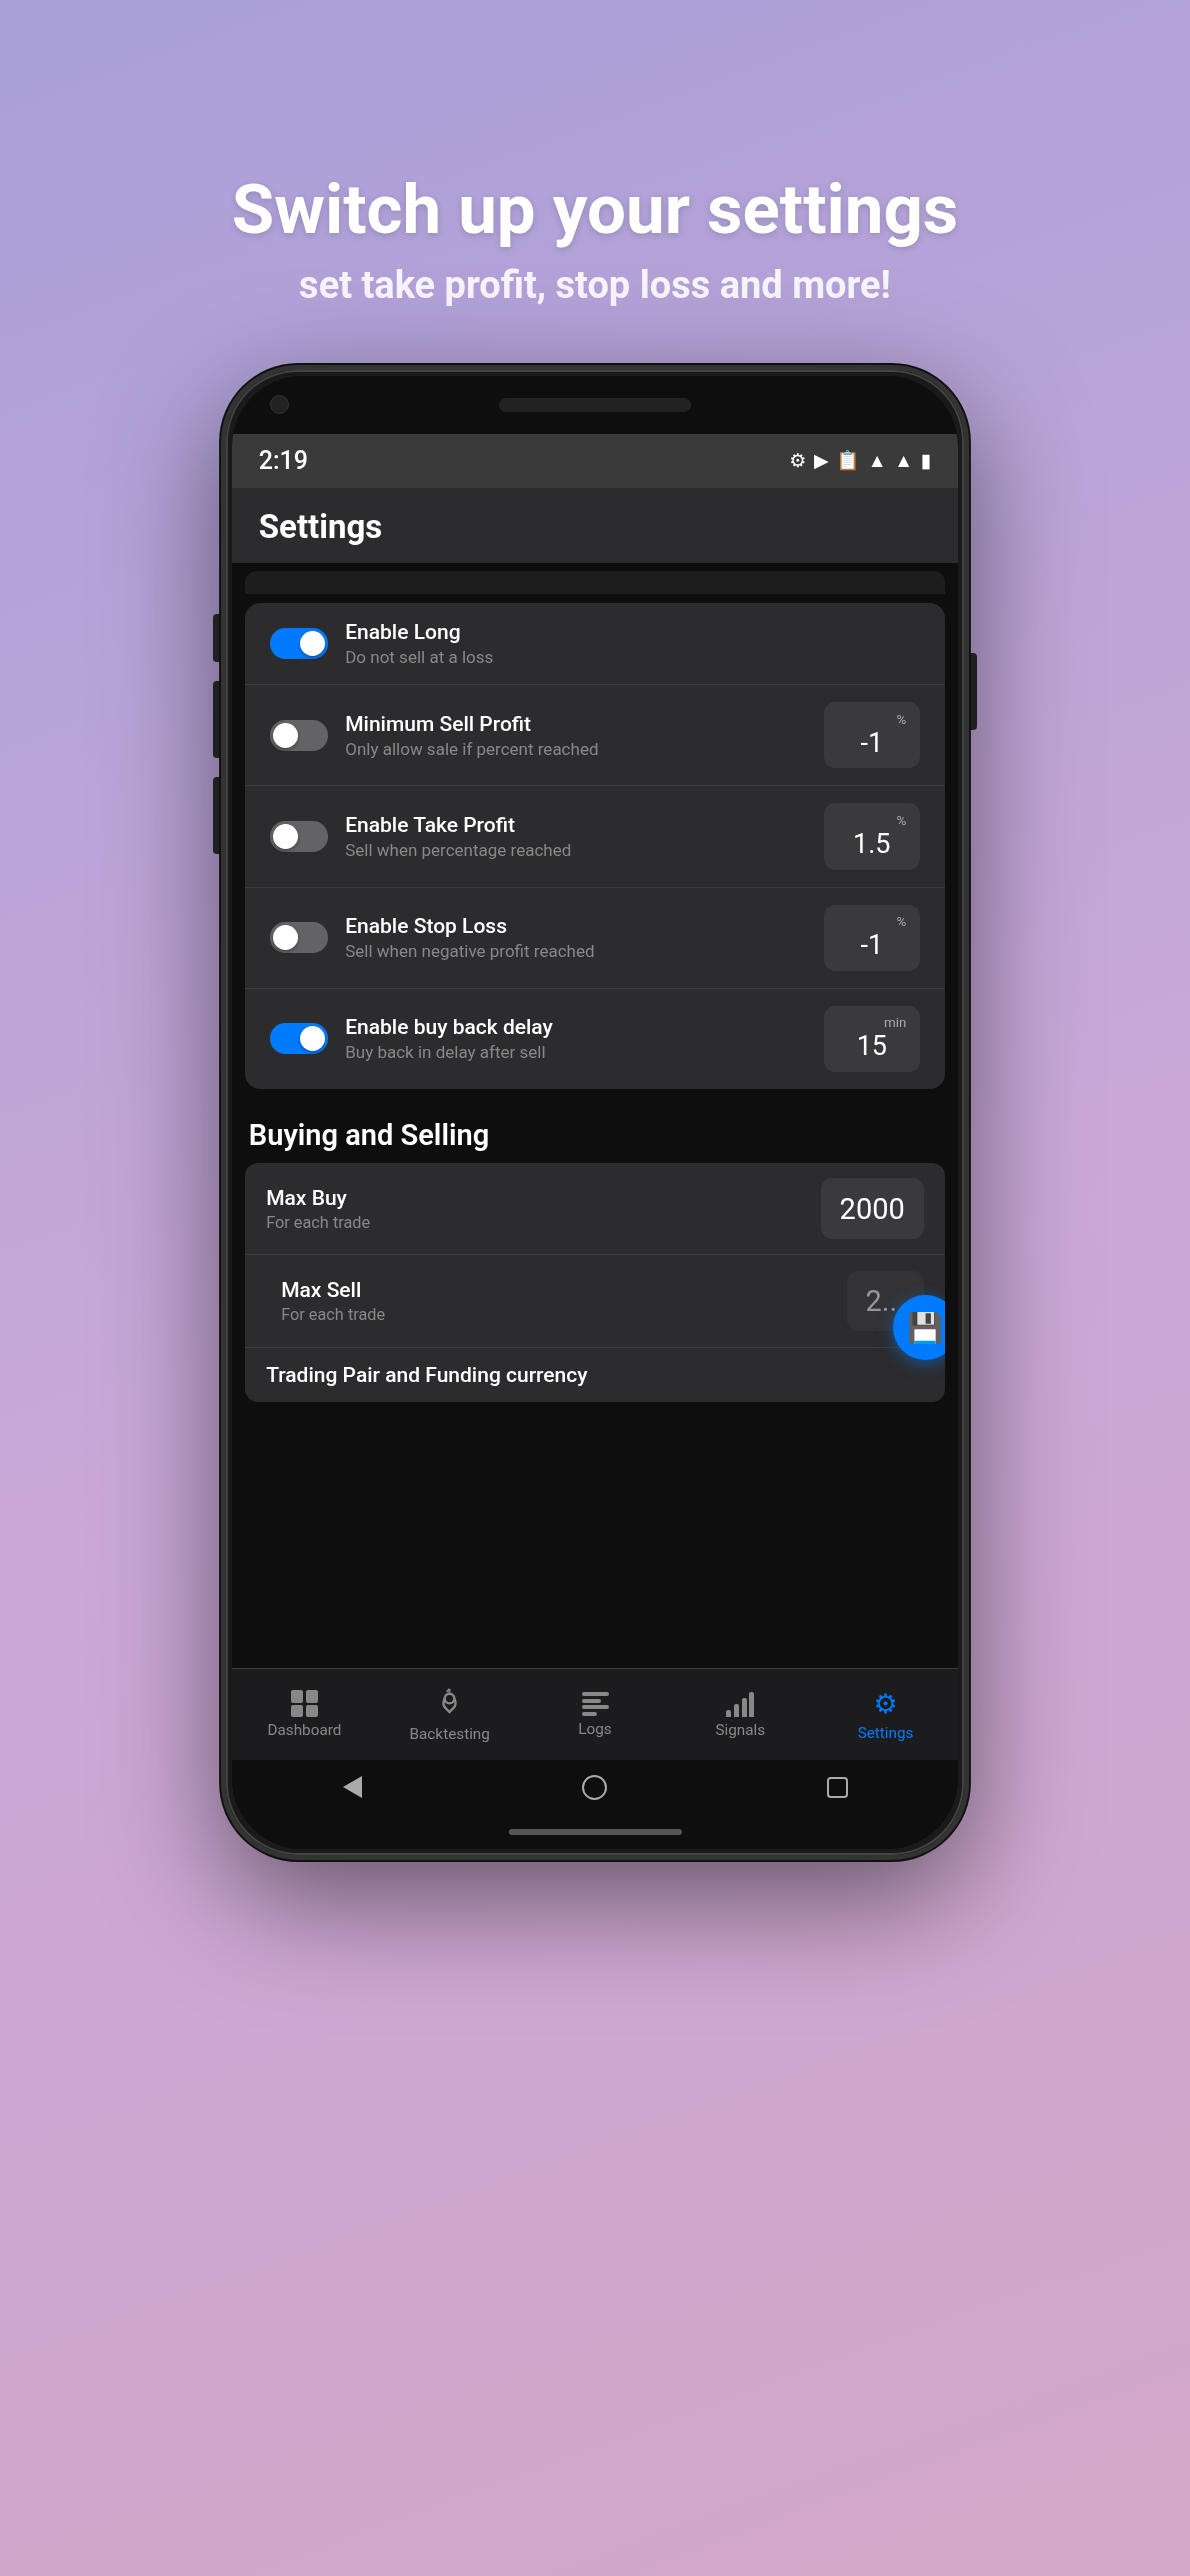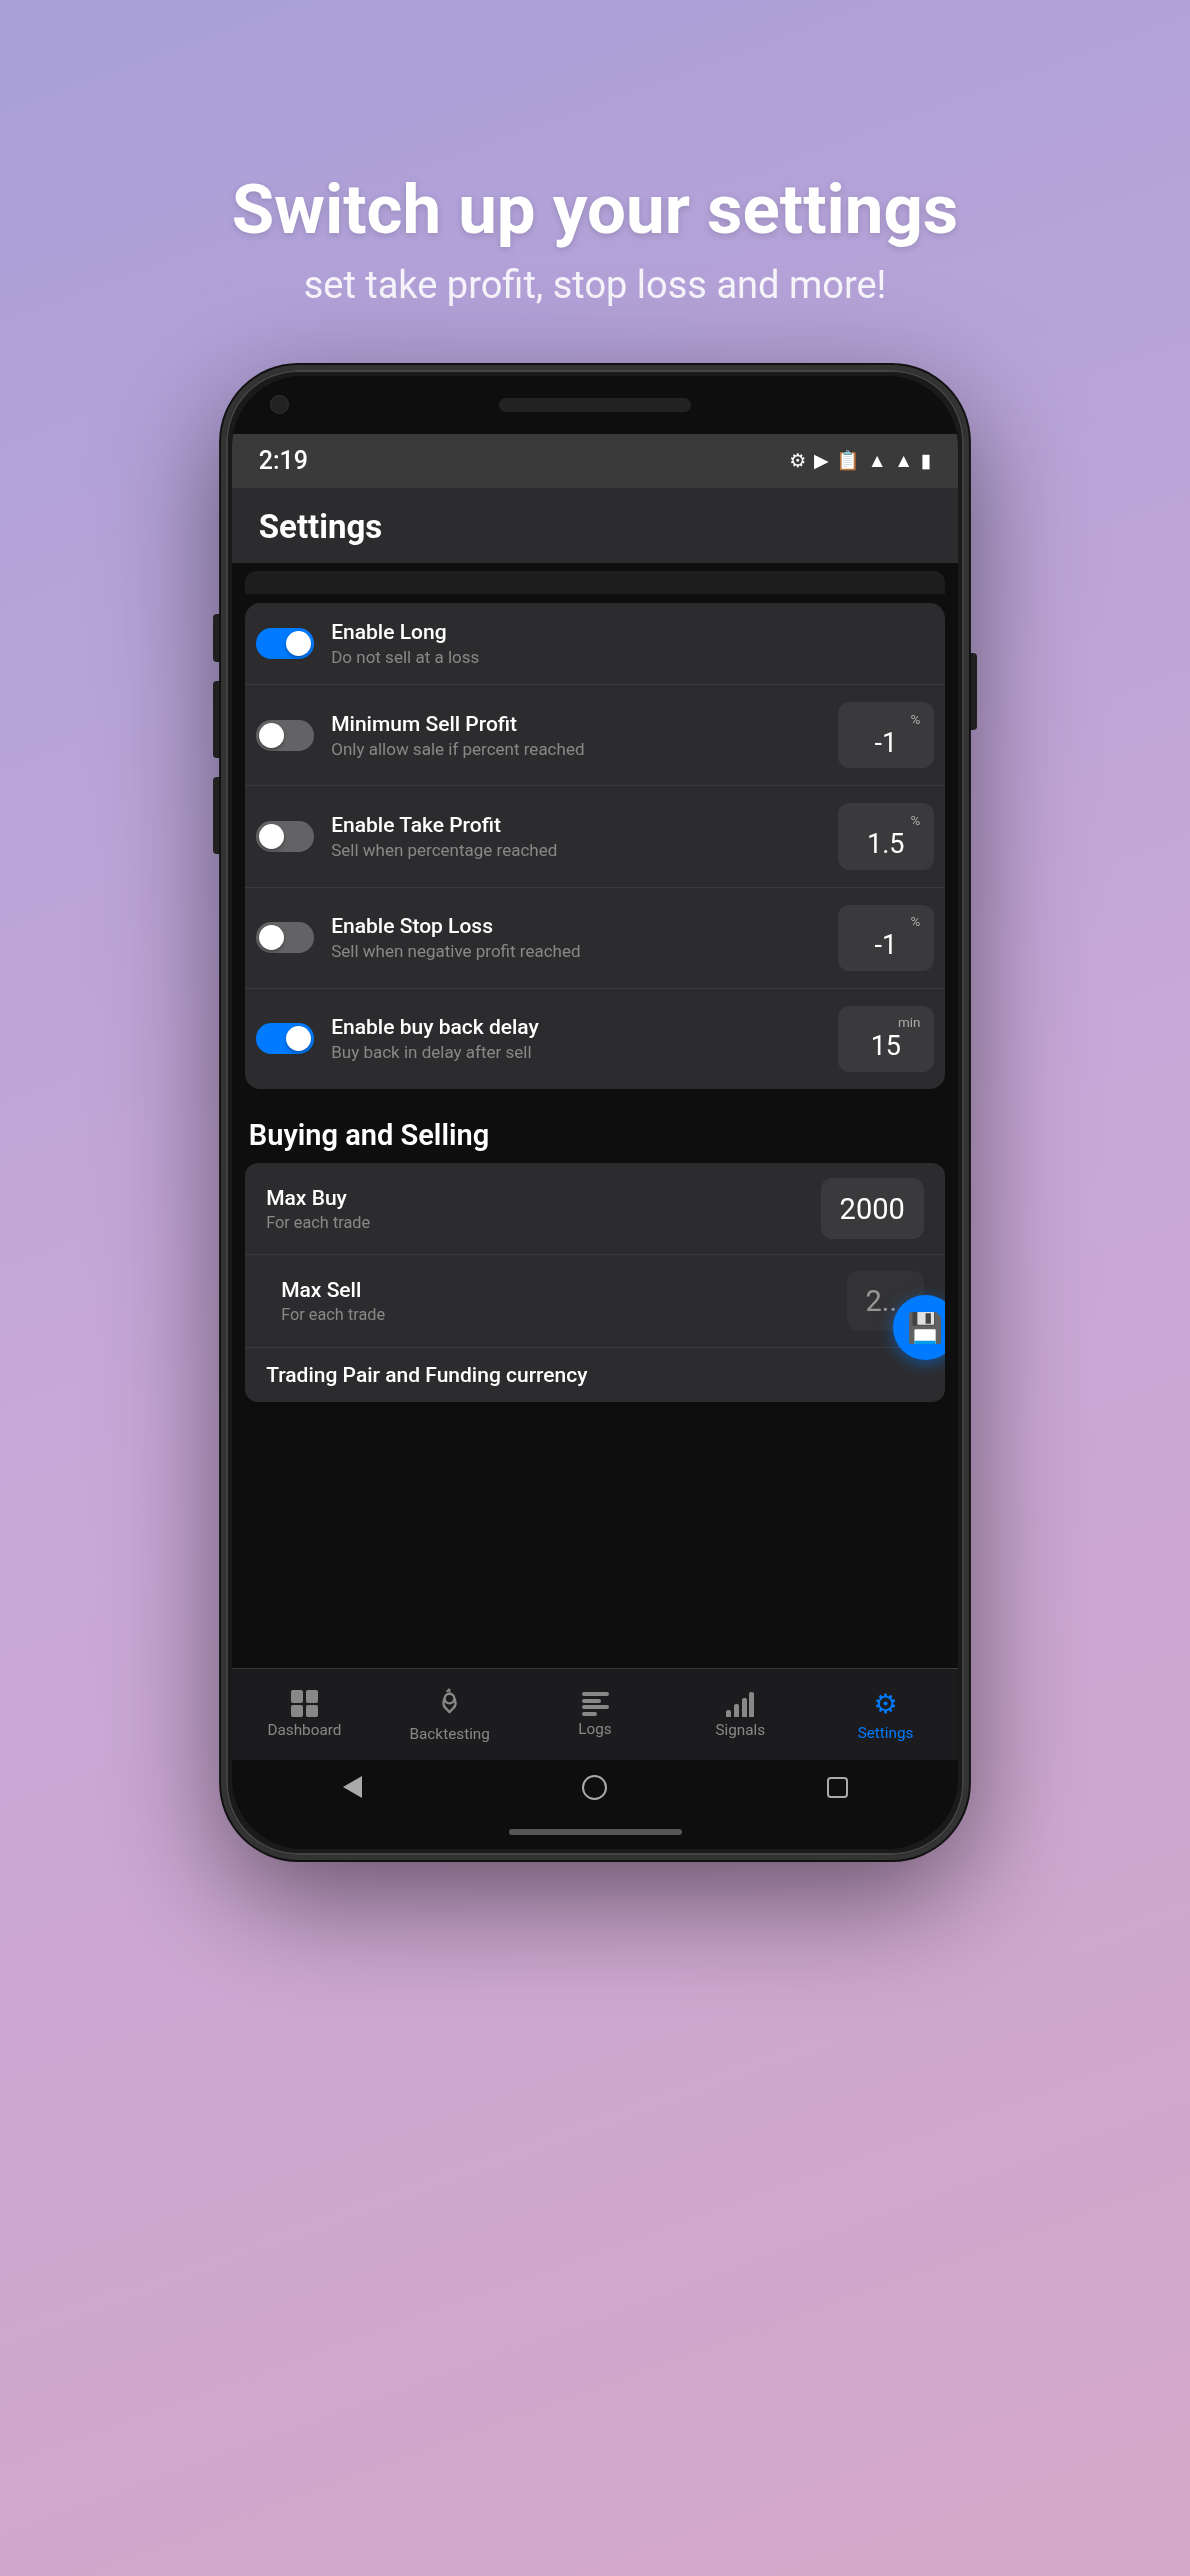--- a/index.html
+++ b/index.html
@@ -23,21 +23,21 @@
 
     .hero-title {
       font-size: 69px;
       font-weight: 700;
       line-height: 1.1;
       text-shadow: 0 1.9px 7.7px rgba(0,0,0,0.15);
     }
 
     .hero-subtitle {
       font-size: 38px;
-      font-weight: 400;
+      font-weight: 700;
       margin-top: 15.3px;
       opacity: 0.9;
     }
 
     
     .phone-wrapper {
       margin-top: 58px;
       position: relative;
       width: 748px;
       height: 1495px;
@@ -139,21 +139,21 @@
       background: #2c2c2e;
       margin: 9.6px 13.4px;
       border-radius: 15.3px;
       overflow: hidden;
       flex-shrink: 0;
     }
 
     .settings-row {
       display: flex;
       align-items: center;
-      padding: 17px 11px;
+      padding: 17px 25px;
       border-bottom: 1px solid #3a3a3a;
     }
 
     .settings-row:last-child {
       border-bottom: none;
     }
 
     .settings-row-left {
       flex: 1;
       display: flex;

